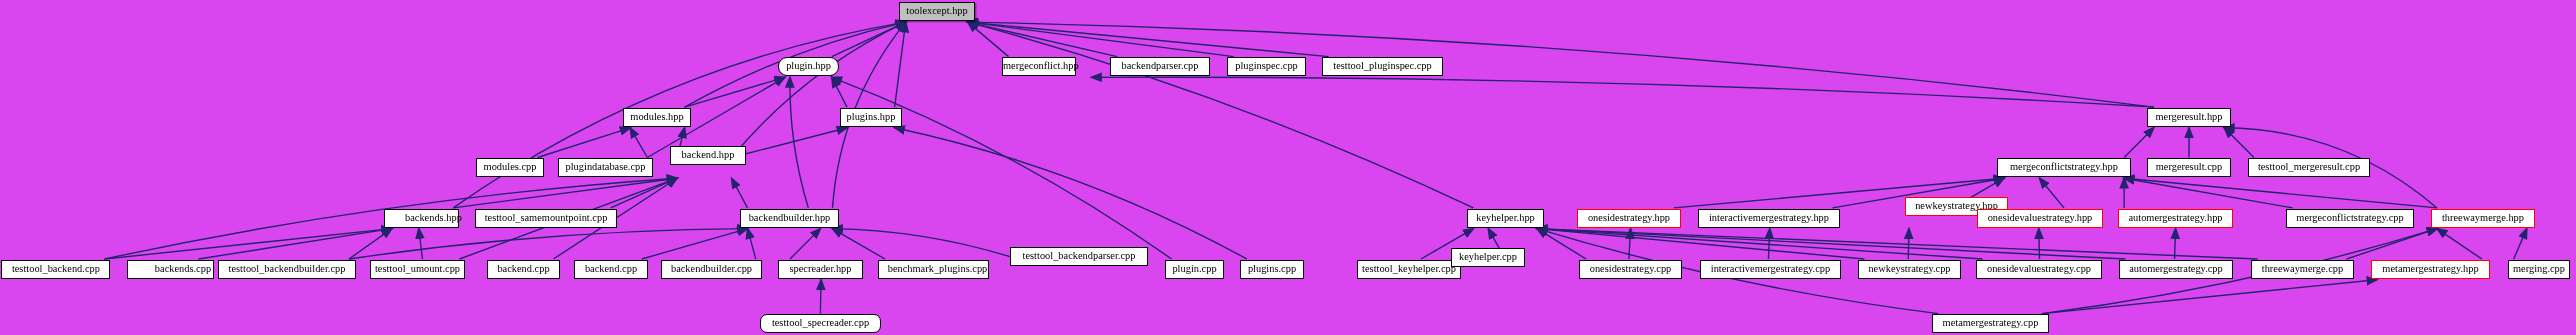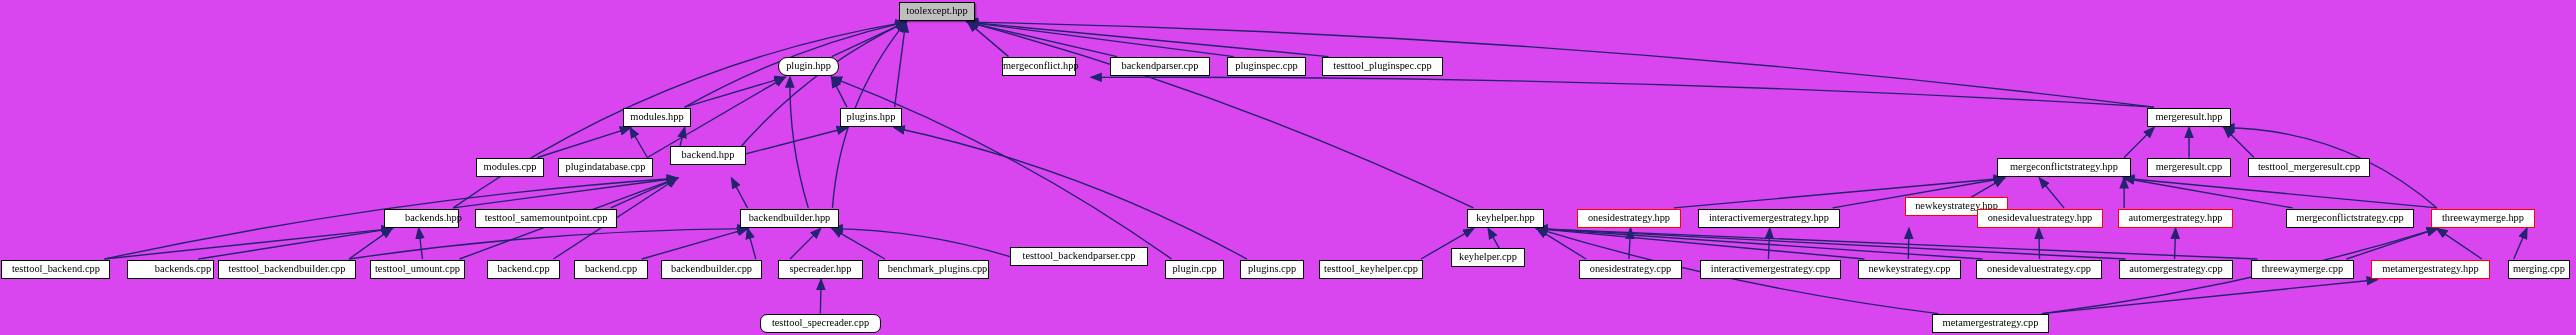--- a/index.html
+++ b/index.html
@@ -146,21 +146,21 @@
     <div class="node" style="left: 218px; top: 260px; width: 138px;">testtool_backendbuilder.cpp</div>
     <div class="node" style="left: 370px; top: 260px; width: 95px;">testtool_umount.cpp</div>
     <div class="node" style="left: 487px; top: 260px; width: 73px;">backend.cpp</div>
     <div class="node" style="left: 574px; top: 260px; width: 74px;">backend.cpp</div>
     <div class="node" style="left: 661px; top: 260px; width: 101px;">backendbuilder.cpp</div>
     <div class="node" style="left: 778px; top: 260px; width: 85px;">specreader.hpp</div>
     <div class="node" style="left: 878px; top: 260px; width: 111px; padding-left: 8px;">benchmark_plugins.cpp</div>
     <div class="node" style="left: 1010px; top: 247px; width: 138px;">testtool_backendparser.cpp</div>
     <div class="node" style="left: 1165px; top: 260px; width: 59px;">plugin.cpp</div>
     <div class="node" style="left: 1240px; top: 260px; width: 64px;">plugins.cpp</div>
-    <div class="node" style="left: 1319px; top: 260px; width: 104px;">testtool_keyhelper.cpp</div>
+    <div class="node" style="left: 1357px; top: 260px; width: 104px;">testtool_keyhelper.cpp</div>
     <div class="node" style="left: 1451px; top: 248px; width: 74px;">keyhelper.cpp</div>
     <div class="node" style="left: 1579px; top: 260px; width: 103px;">onesidestrategy.cpp</div>
     <div class="node" style="left: 1700px; top: 260px; width: 141px;">interactivemergestrategy.cpp</div>
     <div class="node" style="left: 1858px; top: 260px; width: 103px;">newkeystrategy.cpp</div>
     <div class="node" style="left: 1976px; top: 260px; width: 126px;">onesidevaluestrategy.cpp</div>
     <div class="node" style="left: 2119px; top: 260px; width: 114px;">automergestrategy.cpp</div>
     <div class="node" style="left: 2251px; top: 260px; width: 103px;">threewaymerge.cpp</div>
     <div class="node truncated" style="left: 2371px; top: 260px; width: 119px;">metamergestrategy.hpp</div>
     <div class="node" style="left: 2508px; top: 260px; width: 62px;">merging.cpp</div>
     <div class="node" style="left: 760px; top: 314px; width: 121px; border-radius: 7px;">testtool_specreader.cpp</div>

